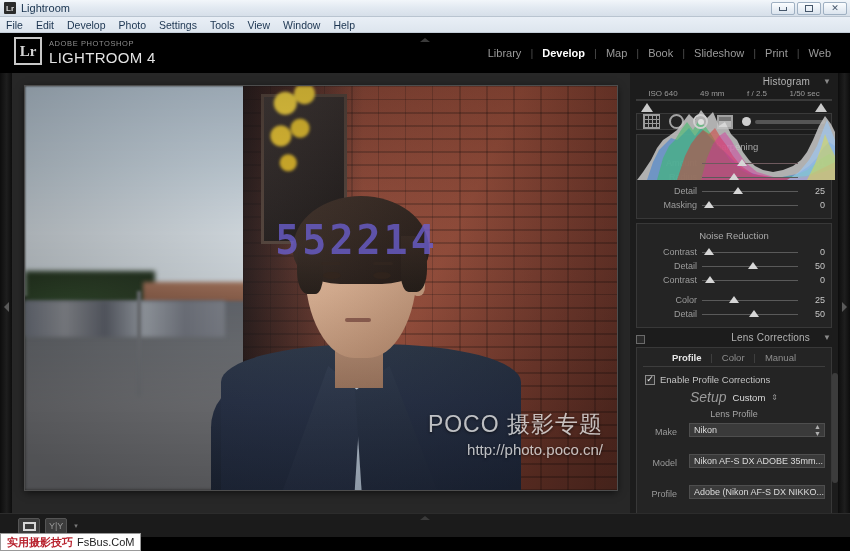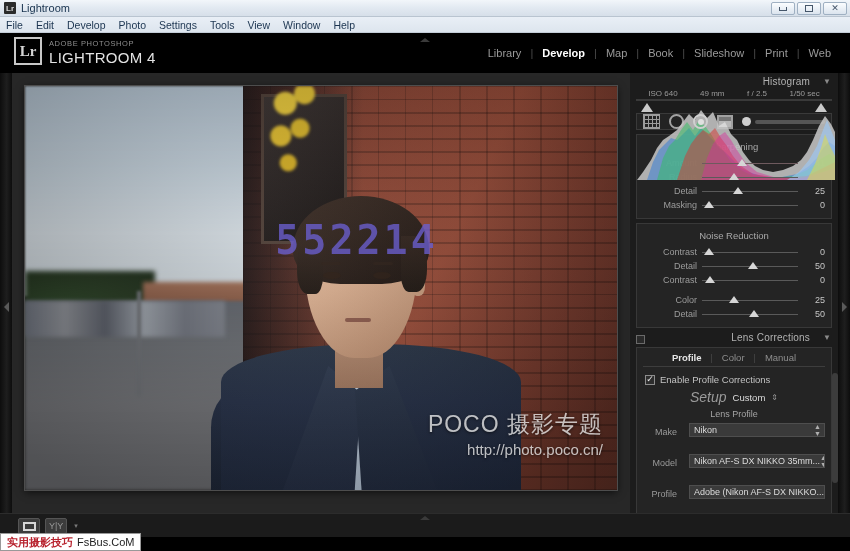--- a/index.html
+++ b/index.html
@@ -682,21 +682,21 @@
           <div class="combo-row">
             <span class="cl">Make</span>
             <span class="combo">
               <span>Nikon</span>
               <span class="arrows">▲<br>▼</span>
             </span>
           </div>
           <div class="combo-row">
             <span class="cl">Model</span>
             <span class="combo">
-              <span>Nikon AF-S DX NIKKO 35mm...</span>
+              <span>Nikon AF-S DX ADOBE 35mm...</span>
               <span class="arrows">▲<br>▼</span>
             </span>
           </div>
           <div class="combo-row">
             <span class="cl">Profile</span>
             <span class="combo">
               <span>Adobe (Nikon AF-S DX NIKKO...</span>
               <span class="arrows">▲<br>▼</span>
             </span>
           </div>

